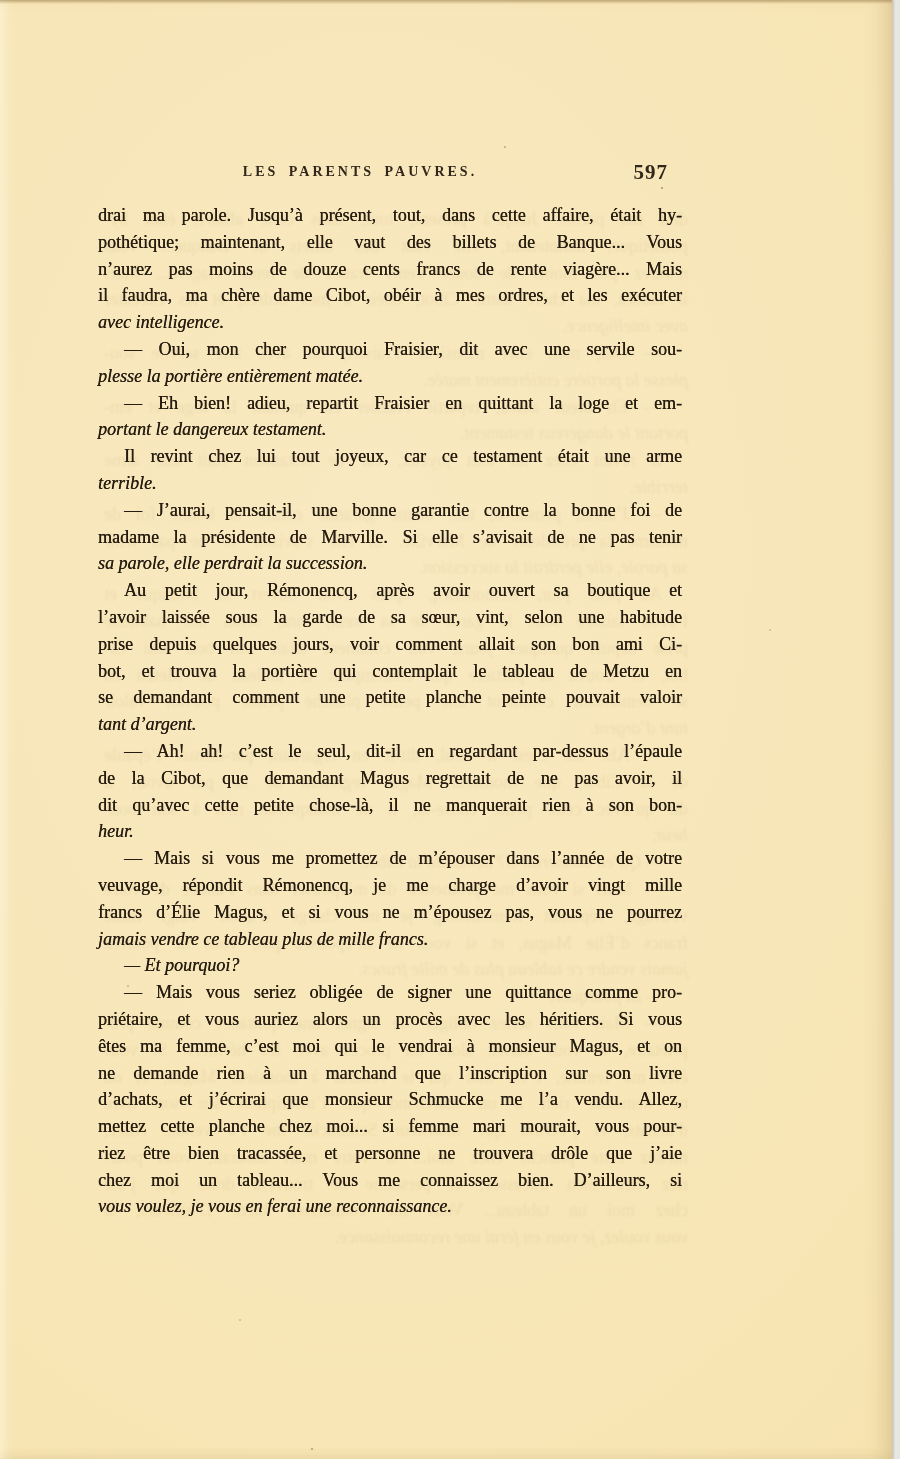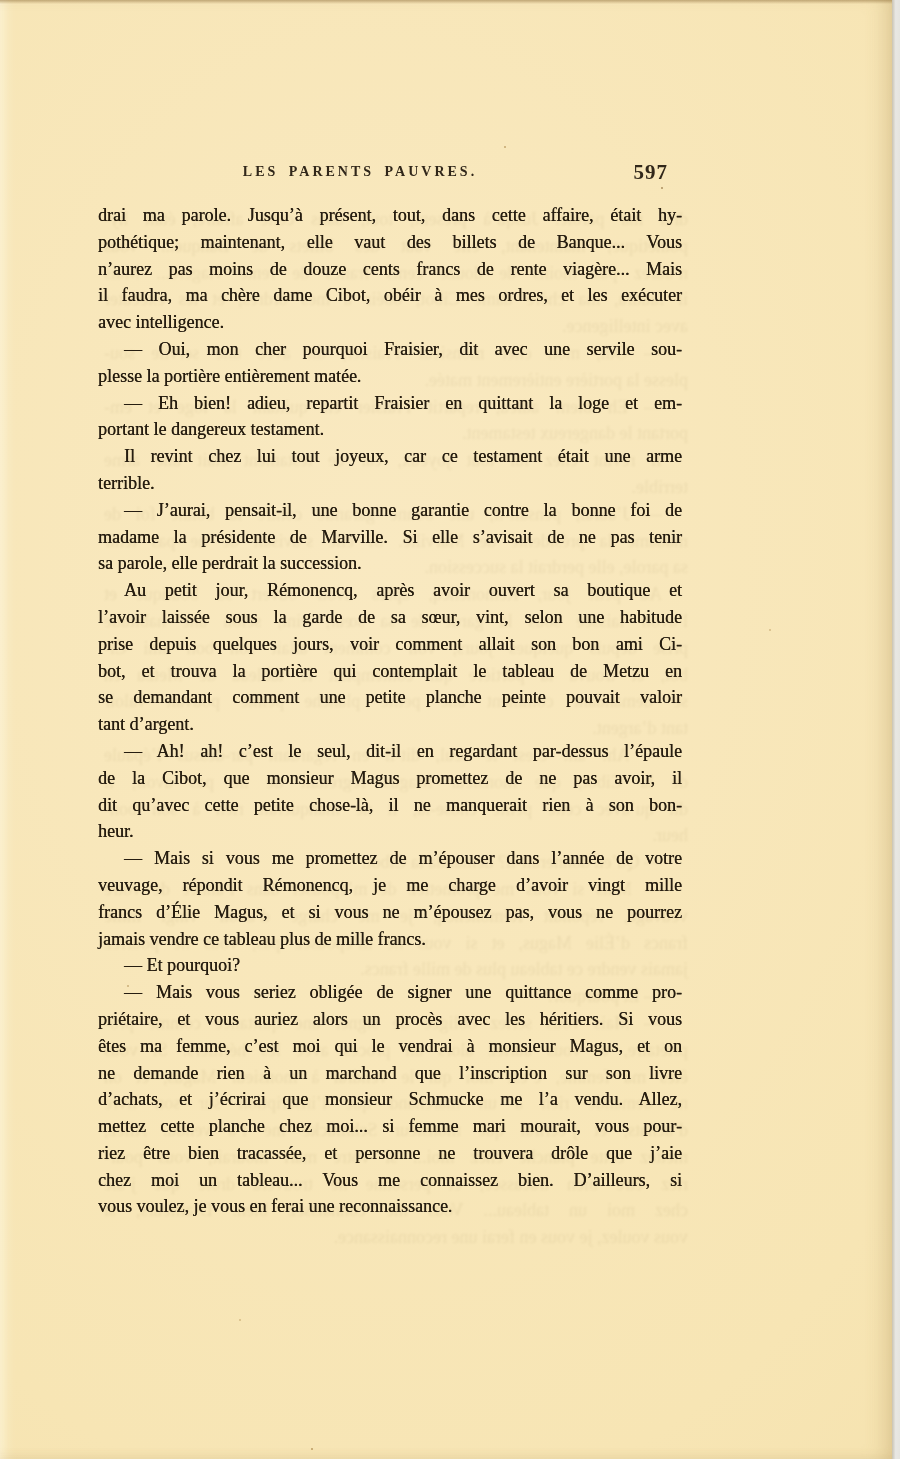--- a/index.html
+++ b/index.html
@@ -88,21 +88,21 @@
     z-index: 2;
     margin-top: 8px;
   }
   .para { margin: 0; }
   .line {
     height: 26.8px;
     text-align: justify;
     text-align-last: justify;
     overflow: visible;
   }
-  .para .line:last-child { text-align-last: left; }   
+  .para .line:last-child { text-align-last: left; font-style: italic; }   
   .para.indent .line:first-child { padding-left: 26px; }
   
   .ghost {
     position: absolute;
     top: 206px;
     left: 104px;
     width: 584px;
     color: #7a6433;
     font-size: 18px;
     line-height: 26.8px;
@@ -154,21 +154,21 @@
       <div class="para indent">
         <div class="line">Au petit jour, Rémonencq, après avoir ouvert sa boutique et</div>
         <div class="line">l’avoir laissée sous la garde de sa sœur, vint, selon une habitude</div>
         <div class="line">prise depuis quelques jours, voir comment allait son bon ami Ci-</div>
         <div class="line">bot, et trouva la portière qui contemplait le tableau de Metzu en</div>
         <div class="line">se demandant comment une petite planche peinte pouvait valoir</div>
         <div class="line">tant d’argent.</div>
       </div>
       <div class="para indent">
         <div class="line">— Ah! ah! c’est le seul, dit-il en regardant par-dessus l’épaule</div>
-        <div class="line">de la Cibot, que monsieur Magus promettez de ne pas avoir, il</div>
+        <div class="line">de la Cibot, que demandant Magus regrettait de ne pas avoir, il</div>
         <div class="line">dit qu’avec cette petite chose-là, il ne manquerait rien à son bon-</div>
         <div class="line">heur.</div>
       </div>
       <div class="para indent">
         <div class="line">— Mais si vous me promettez de m’épouser dans l’année de votre</div>
         <div class="line">veuvage, répondit Rémonencq, je me charge d’avoir vingt mille</div>
         <div class="line">francs d’Élie Magus, et si vous ne m’épousez pas, vous ne pourrez</div>
         <div class="line">jamais vendre ce tableau plus de mille francs.</div>
       </div>
       <div class="para indent">

